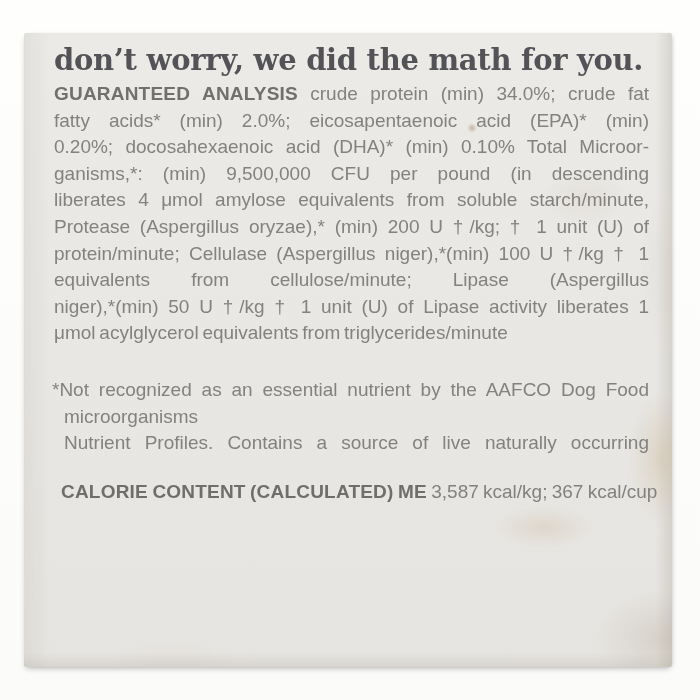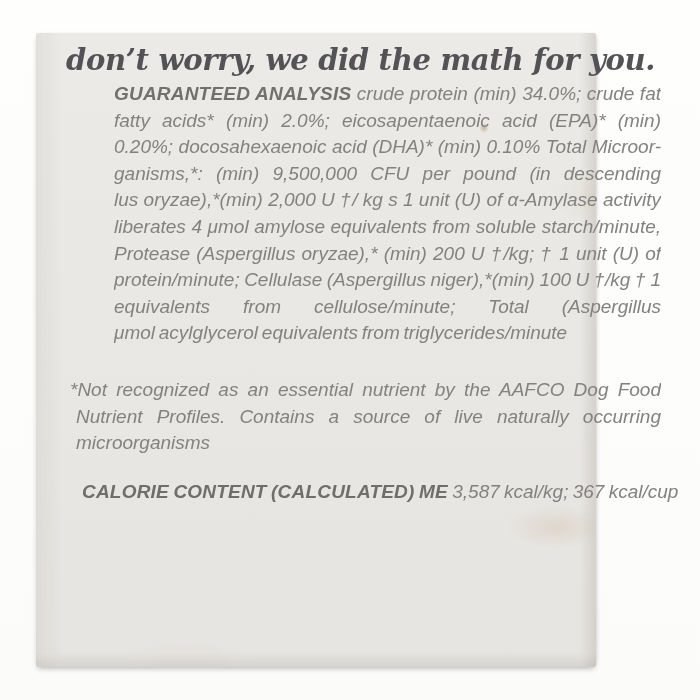--- a/index.html
+++ b/index.html
@@ -10,26 +10,25 @@
     font-family: "Liberation Sans", sans-serif;
     overflow: hidden;
   }
   .photo {
     position: relative;
     width: 700px; height: 700px;
     background: linear-gradient(180deg, #fefefd 0%, #fbfbfa 100%);
   }
   .label-card {
     position: absolute;
-    left: 36px; top: 33px;
-    width: 560px; height: 634px;
+    left: 24px; top: 33px;
+    width: 648px; height: 634px;
     background: linear-gradient(180deg, #eBeae7 0%, #e8e7e4 55%, #e6e4e0 100%);
     box-shadow: 0 3px 6px -2px rgba(0,0,0,0.30), 2px 0 4px -2px rgba(0,0,0,0.12);
     border-radius: 2px;
-    font-style: italic;
   }
   .stains {
     position: absolute; inset: 0;
     border-radius: 2px;
     pointer-events: none;
     background:
       radial-gradient(circle 5px at 448px 95px,  rgba(153,122,72,0.45), rgba(153,122,72,0) 100%),
       radial-gradient(ellipse 48px 95px at 638px 425px, rgba(193,167,126,0.30), rgba(193,167,126,0) 70%),
       radial-gradient(ellipse 70px 30px at 520px 494px, rgba(200,178,146,0.28), rgba(200,178,146,0) 70%),
       radial-gradient(ellipse 60px 40px at 560px 165px, rgba(205,190,160,0.18), rgba(205,190,160,0) 70%),
@@ -48,21 +47,21 @@
   .headline {
     margin: 10px 0 0 0;
     font-family: "DejaVu Serif", serif;
     font-weight: bold;
     font-size: 29px;
     line-height: 34px;
     letter-spacing: -0.3px;
     color: #535257;
     white-space: nowrap;
   }
-  .ga { margin-top: 4px; margin-left: 48px; }
+  .ga { margin-top: 4px; }
   .ga-line, .fn-line {
     font-size: 19px;
     line-height: 26.6px;
     height: 26.6px;
     overflow: hidden;
     color: #838280;
     text-align: justify;
     text-align-last: justify;
     text-justify: inter-word;
     word-spacing: -1.5px;
@@ -72,24 +71,24 @@
     font-weight: bold;
     color: #71706e;
     letter-spacing: 0.2px;
   }
   .footnote {
     margin-top: 30px;
     margin-left: -7px;
     width: 602px;
   }
   .fn-line { margin-left: 17px; }
-  .fn-line.first { margin-left: 11px; }
+  .fn-line.first { margin-left: 5px; }
   .calorie {
     margin-top: 22px;
-    margin-left: 16px;
+    margin-left: 7px;
     font-size: 19px;
     line-height: 26px;
     color: #82817f;
     word-spacing: -1px;
     white-space: nowrap;
   }
   .cal-heading {
     font-weight: bold;
     color: #6f6e6c;
     letter-spacing: 0.2px;
@@ -103,31 +102,31 @@
     <div class="stains"></div>
     <div class="content">
 
       <h1 class="headline">don’t worry, we did the math for you.</h1>
 
       <div class="ga">
         <div class="ga-line"><b class="ga-heading">GUARANTEED ANALYSIS</b> <span>crude protein (min) 34.0%; crude fat</span></div>
         <div class="ga-line">fatty acids* (min) 2.0%; eicosapentaenoic acid (EPA)* (min)</div>
         <div class="ga-line">0.20%; docosahexaenoic acid (DHA)* (min) 0.10% Total Microor-</div>
         <div class="ga-line">ganisms,*: (min) 9,500,000 CFU per pound (in descending</div>
-        <div class="ga-line">lus oryzae),*(min) 2,000 U †/ kg s 1 unit (U) of α-Amylase activity</div>
         <div class="ga-line">liberates 4 μmol amylose equivalents from soluble starch/minute,</div>
         <div class="ga-line">Protease (Aspergillus oryzae),* (min) 200 U †/kg; † 1 unit (U) of</div>
         <div class="ga-line">protein/minute; Cellulase (Aspergillus niger),*(min) 100 U †/kg † 1</div>
-        <div class="ga-line">equivalents from cellulose/minute; Total (Aspergillus</div>
+        <div class="ga-line">equivalents from cellulose/minute; Lipase (Aspergillus</div>
+        <div class="ga-line">niger),*(min) 50 U †/kg † 1 unit (U) of Lipase activity liberates 1</div>
         <div class="ga-line last">μmol acylglycerol equivalents from triglycerides/minute</div>
       </div>
 
       <div class="footnote">
         <div class="fn-line first">*Not recognized as an essential nutrient by the AAFCO Dog Food</div>
+        <div class="fn-line last">microorganisms</div>
         <div class="fn-line">Nutrient Profiles. Contains a source of live naturally occurring</div>
-        <div class="fn-line last">microorganisms</div>
       </div>
 
       <div class="calorie"><b class="cal-heading">CALORIE CONTENT (CALCULATED) ME</b> <span>3,587 kcal/kg; 367 kcal/cup</span></div>
 
     </div>
   </div>
 </div>
 
 </body></html>

